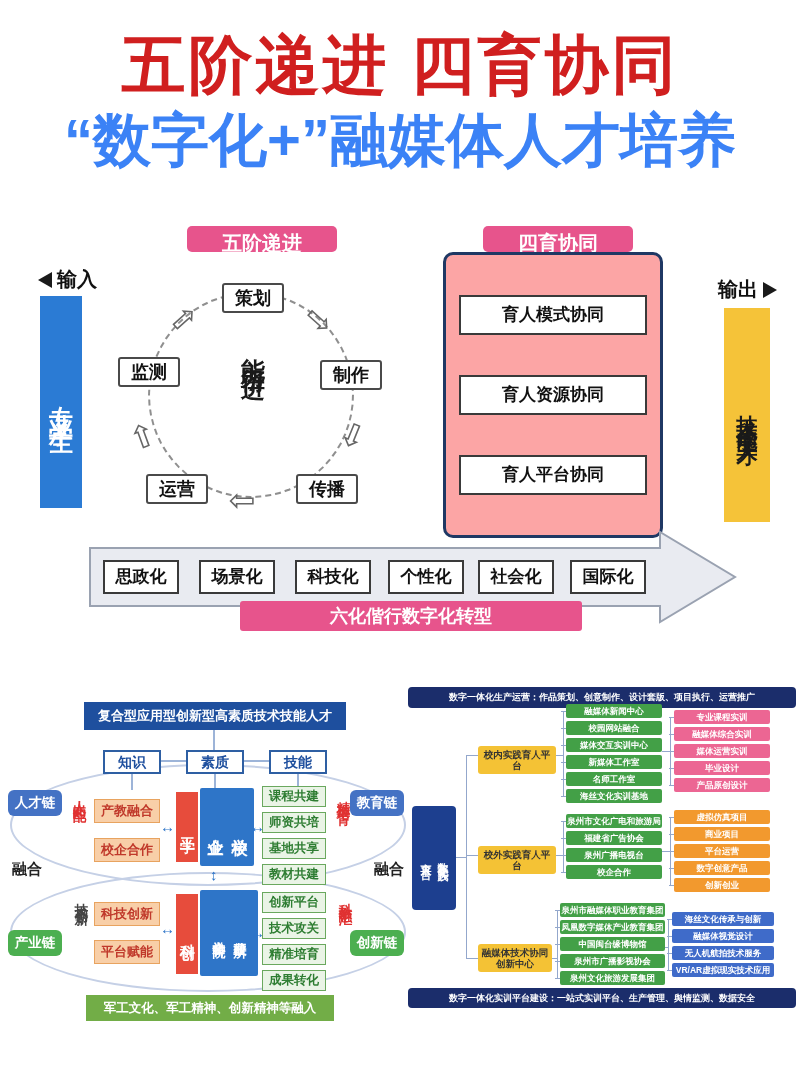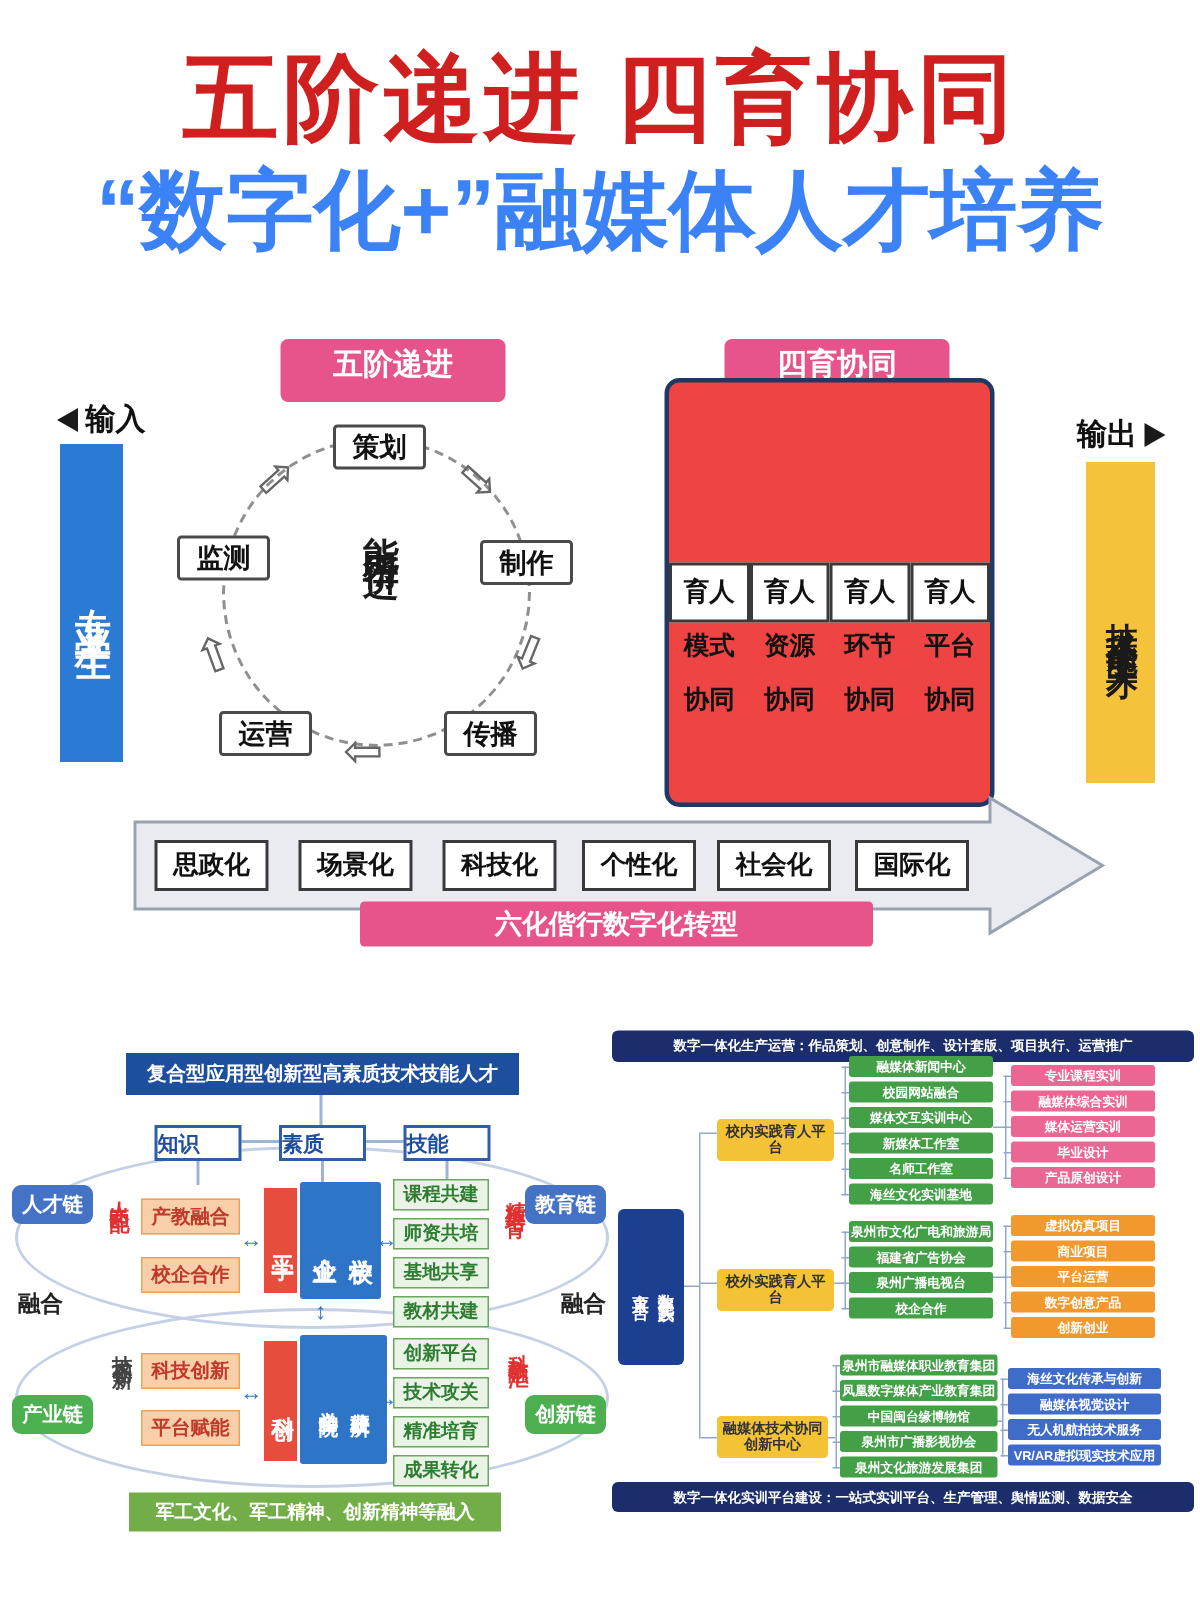--- a/index.html
+++ b/index.html
@@ -5,58 +5,58 @@
   * { margin:0; padding:0; box-sizing:border-box; }
   html,body { background:#fff; }
   .page { position:relative; width:800px; height:1067px; background:#fff; overflow:hidden;
           font-family:"Liberation Sans","DejaVu Sans",sans-serif; }
 
   .title1 { position:absolute; top:22px; left:0; width:100%; text-align:center;
             font-size:64px; font-weight:900; color:#d01f1f; letter-spacing:3px; }
   .title2 { position:absolute; top:102px; left:0; width:100%; text-align:center;
             font-size:58px; font-weight:900; color:#3b82f6; }
 
-  .badge { position:absolute; height:42px; line-height:34px; background:#e7548c; color:#fff;
+  .badge { position:absolute; height:26px; line-height:34px; background:#e7548c; color:#fff;
            font-size:20px; font-weight:700; text-align:center; border-radius:5px; }
   .io-label { position:absolute; display:flex; align-items:center; gap:5px;
               font-size:20px; font-weight:800; color:#111; }
   .tri-left  { width:0; height:0; border-top:8px solid transparent; border-bottom:8px solid transparent; border-right:14px solid #1a1a1a; }
   .tri-right { width:0; height:0; border-top:8px solid transparent; border-bottom:8px solid transparent; border-left:14px solid #1a1a1a; }
   .vbar { position:absolute; display:flex; align-items:center; justify-content:center;
           writing-mode:vertical-rl; font-weight:700; }
   .vbar-blue   { background:#2b7bd4; color:#fff; font-size:24px; letter-spacing:8px; }
   .vbar-yellow { background:#f5c339; color:#1a1a1a; font-size:21px; letter-spacing:5px; }
 
   .dashed-circle { position:absolute; border:2px dashed #8f8f8f; border-radius:50%; }
   .cycle-center  { position:absolute; writing-mode:vertical-rl; font-size:24px; font-weight:800;
                    color:#1a1a1a; letter-spacing:6px; }
   .cyc-box { position:absolute; width:62px; height:30px; line-height:26px; background:#fff;
              border:2px solid #4a4a4a; border-radius:3px; text-align:center; font-size:18px;
              font-weight:700; color:#111; z-index:2; }
   .cyc-arrow { position:absolute; font-size:32px; color:#666; line-height:1; z-index:1; }
 
   .syn-panel { position:absolute; left:443px; top:252px; width:220px; height:286px;
-               border:3px solid #1f3864; border-radius:10px; background:#ef4444;
-               display:flex; flex-direction:row; justify-content:space-evenly; align-items:center; }
+               border:3px solid #1f3864; border-radius:10px; background:#fca5a5;
+               display:flex; flex-direction:column; justify-content:space-evenly; align-items:center; }
   .syn-box { width:188px; height:40px; line-height:36px; border:2px solid #3a3a3a; background:#fff;
              text-align:center; font-size:17px; font-weight:700; color:#111; }
 
   .big-arrow { position:absolute; left:85px; top:528px; }
   .six-box { position:absolute; width:76px; height:34px; line-height:30px; background:#fff;
              border:2px solid #3a3a3a; text-align:center; font-size:17px; font-weight:700; color:#111; z-index:3; }
   .pink-banner { position:absolute; left:240px; top:601px; width:342px; height:30px; line-height:30px;
                  background:#e7548c; color:#fff; font-size:18px; font-weight:700; text-align:center;
                  border-radius:3px; z-index:5; }
 
   
   .ellipse { position:absolute; border:2px solid #c5d0e6; border-radius:50%; z-index:0; }
   .ll-header { position:absolute; left:84px; top:702px; width:262px; height:28px; line-height:28px;
                background:#1e4f9e; color:#fff; text-align:center; font-size:13px; font-weight:700; z-index:2; }
   .ksq-box { position:absolute; width:58px; height:24px; line-height:20px; background:#fff;
-             border:2px solid #2e5fa3; color:#1e4f9e; font-size:14px; font-weight:700; z-index:2; }
+             border:2px solid #2e5fa3; color:#1e4f9e; text-align:center; font-size:14px; font-weight:700; z-index:2; }
   .pill { position:absolute; width:54px; height:26px; line-height:26px; border-radius:6px; color:#fff;
           text-align:center; font-size:13.5px; font-weight:700; z-index:2; }
   .pill-blue  { background:#4472c4; }
   .pill-green { background:#4caf50; }
   .fuse { position:absolute; font-size:15px; font-weight:800; color:#222; z-index:2; }
   .vtext { position:absolute; writing-mode:vertical-rl; font-weight:800; font-size:13.5px; letter-spacing:3px; z-index:2; }
   .red  { color:#e03131; }
   .dark { color:#444; }
   .obox { position:absolute; width:66px; height:24px; line-height:22px; background:#f8cfa8;
           border:1px solid #e8a35f; color:#c0392b; text-align:center; font-size:13px; font-weight:700; z-index:2; }
@@ -127,21 +127,20 @@
 
   <div class="cyc-arrow" style="left:170px;top:302px;transform:rotate(-42deg)">⇨</div>
   <div class="cyc-arrow" style="left:306px;top:304px;transform:rotate(42deg)">⇨</div>
   <div class="cyc-arrow" style="left:340px;top:420px;transform:rotate(112deg)">⇨</div>
   <div class="cyc-arrow" style="left:228px;top:486px;transform:rotate(180deg)">⇨</div>
   <div class="cyc-arrow" style="left:128px;top:420px;transform:rotate(-110deg)">⇨</div>
 
   <div class="syn-panel">
     <div class="syn-box">育人模式协同</div>
     <div class="syn-box">育人资源协同</div>
-    <div class="syn-box">育人环节协同</div>
     <div class="syn-box">育人平台协同</div>
   </div>
 
   <svg class="big-arrow" width="660" height="100">
     <polygon points="5,20 575,20 575,4 650,49 575,94 575,78 5,78" fill="#e9ebf1" stroke="#9aa2b1" stroke-width="2"></polygon>
   </svg>
   <div class="six-box" style="left:103px;top:560px">思政化</div>
   <div class="six-box" style="left:199px;top:560px">场景化</div>
   <div class="six-box" style="left:295px;top:560px">科技化</div>
   <div class="six-box" style="left:388px;top:560px">个性化</div>

